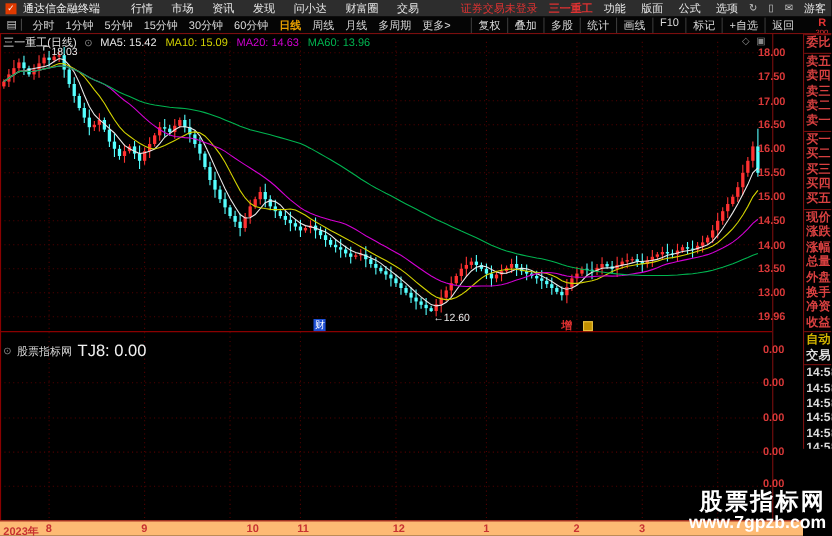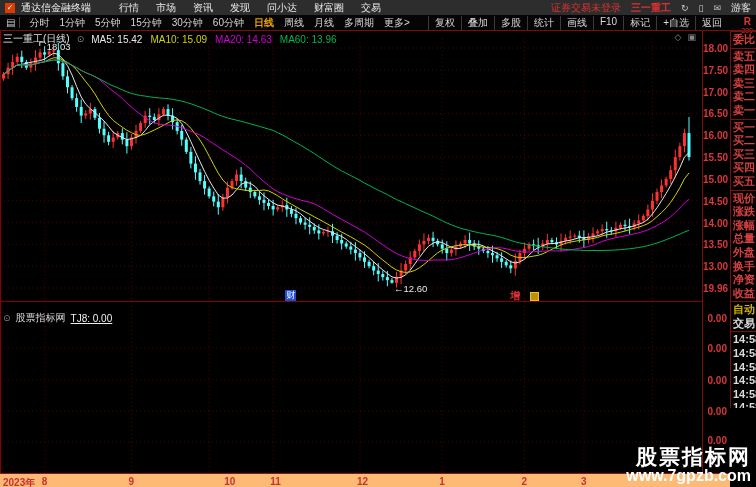--- a/index.html
+++ b/index.html
@@ -34,29 +34,29 @@
 
   
   .chart-region{position:absolute;left:0;top:30px;width:702px;height:443px;}
   .mainheader{position:absolute;left:3px;top:2px;display:flex;align-items:center;gap:7px;white-space:nowrap;z-index:5;}
   .ctitle{color:#e2e2e2;font-size:10px;}
   .gicon{color:#888;font-size:9px;}
   .maval{font-size:10px;}
   .charticons{position:absolute;right:6px;top:2px;display:flex;gap:6px;z-index:5;}
   .subheader{position:absolute;left:3px;top:281px;display:flex;align-items:center;gap:5px;z-index:5;white-space:nowrap;}
   .subsrc{color:#d8d8d8;font-size:10px;}
-  .subind{color:#f0f0f0;font-size:10px;text-decoration:underline;}
+  .subind{color:#f0f0f0;font-size:15px;}
   .badge-blue{position:absolute;width:11px;height:11px;background:#1e4fd2;color:#fff;font-size:9px;
     line-height:11px;text-align:center;z-index:6;}
   .marker-red{position:absolute;color:#e03232;font-size:10px;font-weight:bold;z-index:6;}
   .badge-yellow{position:absolute;width:7px;height:7px;background:#c09000;border:1px solid #e8c040;z-index:6;}
 
   
   .price-axis{position:absolute;left:702px;top:30px;width:27px;height:443px;border-left:1px solid #7a0e0e;box-sizing:border-box;}
-  .plabel{position:absolute;right:2px;width:24px;text-align:right;color:#d83838;font-size:10px;font-weight:bold;}
+  .plabel{position:absolute;right:16px;width:24px;text-align:right;color:#d83838;font-size:10px;font-weight:bold;}
 
   
   .quote-panel{position:absolute;left:730px;top:30px;width:26px;height:378px;border-left:1px solid #7a0e0e;
     box-sizing:border-box;overflow:hidden;}
   .qsep{border-top:1px solid #7a1010;margin:1px 0;}
   .qrow{height:13.6px;line-height:13.6px;font-size:11px;font-weight:bold;padding-left:2px;white-space:nowrap;}
   .qr{color:#d84040;}.qy{color:#d2b400;}.qw{color:#dcdcdc;}
 
   
   .x-axis{position:absolute;left:0;top:473px;width:730px;height:14px;border-top:1px solid #9a1010;background:#fdba74;}
@@ -81,20 +81,26 @@
         <span class="menu-item">市场</span>
         <span class="menu-item">资讯</span>
         <span class="menu-item">发现</span>
         <span class="menu-item">问小达</span>
         <span class="menu-item">财富圈</span>
         <span class="menu-item">交易</span>
       </div>
     <div class="topright">
       <span class="redtxt">证券交易未登录</span>
       <span class="stockname">三一重工</span>
+      <span id="rightMenus" style="display:flex;gap:14px;">
+          <span class="menu-item">功能</span>
+          <span class="menu-item">版面</span>
+          <span class="menu-item">公式</span>
+          <span class="menu-item">选项</span>
+        </span>
       <span class="ticon">↻</span>
       <span class="ticon">▯</span>
       <span class="ticon">✉</span>
       <span class="menu-item">游客</span>
     </div>
   </div>
 
   <div class="toolbar">
     <span class="panelicon">▤</span>
     <span id="periodTabs" style="display:flex;">

